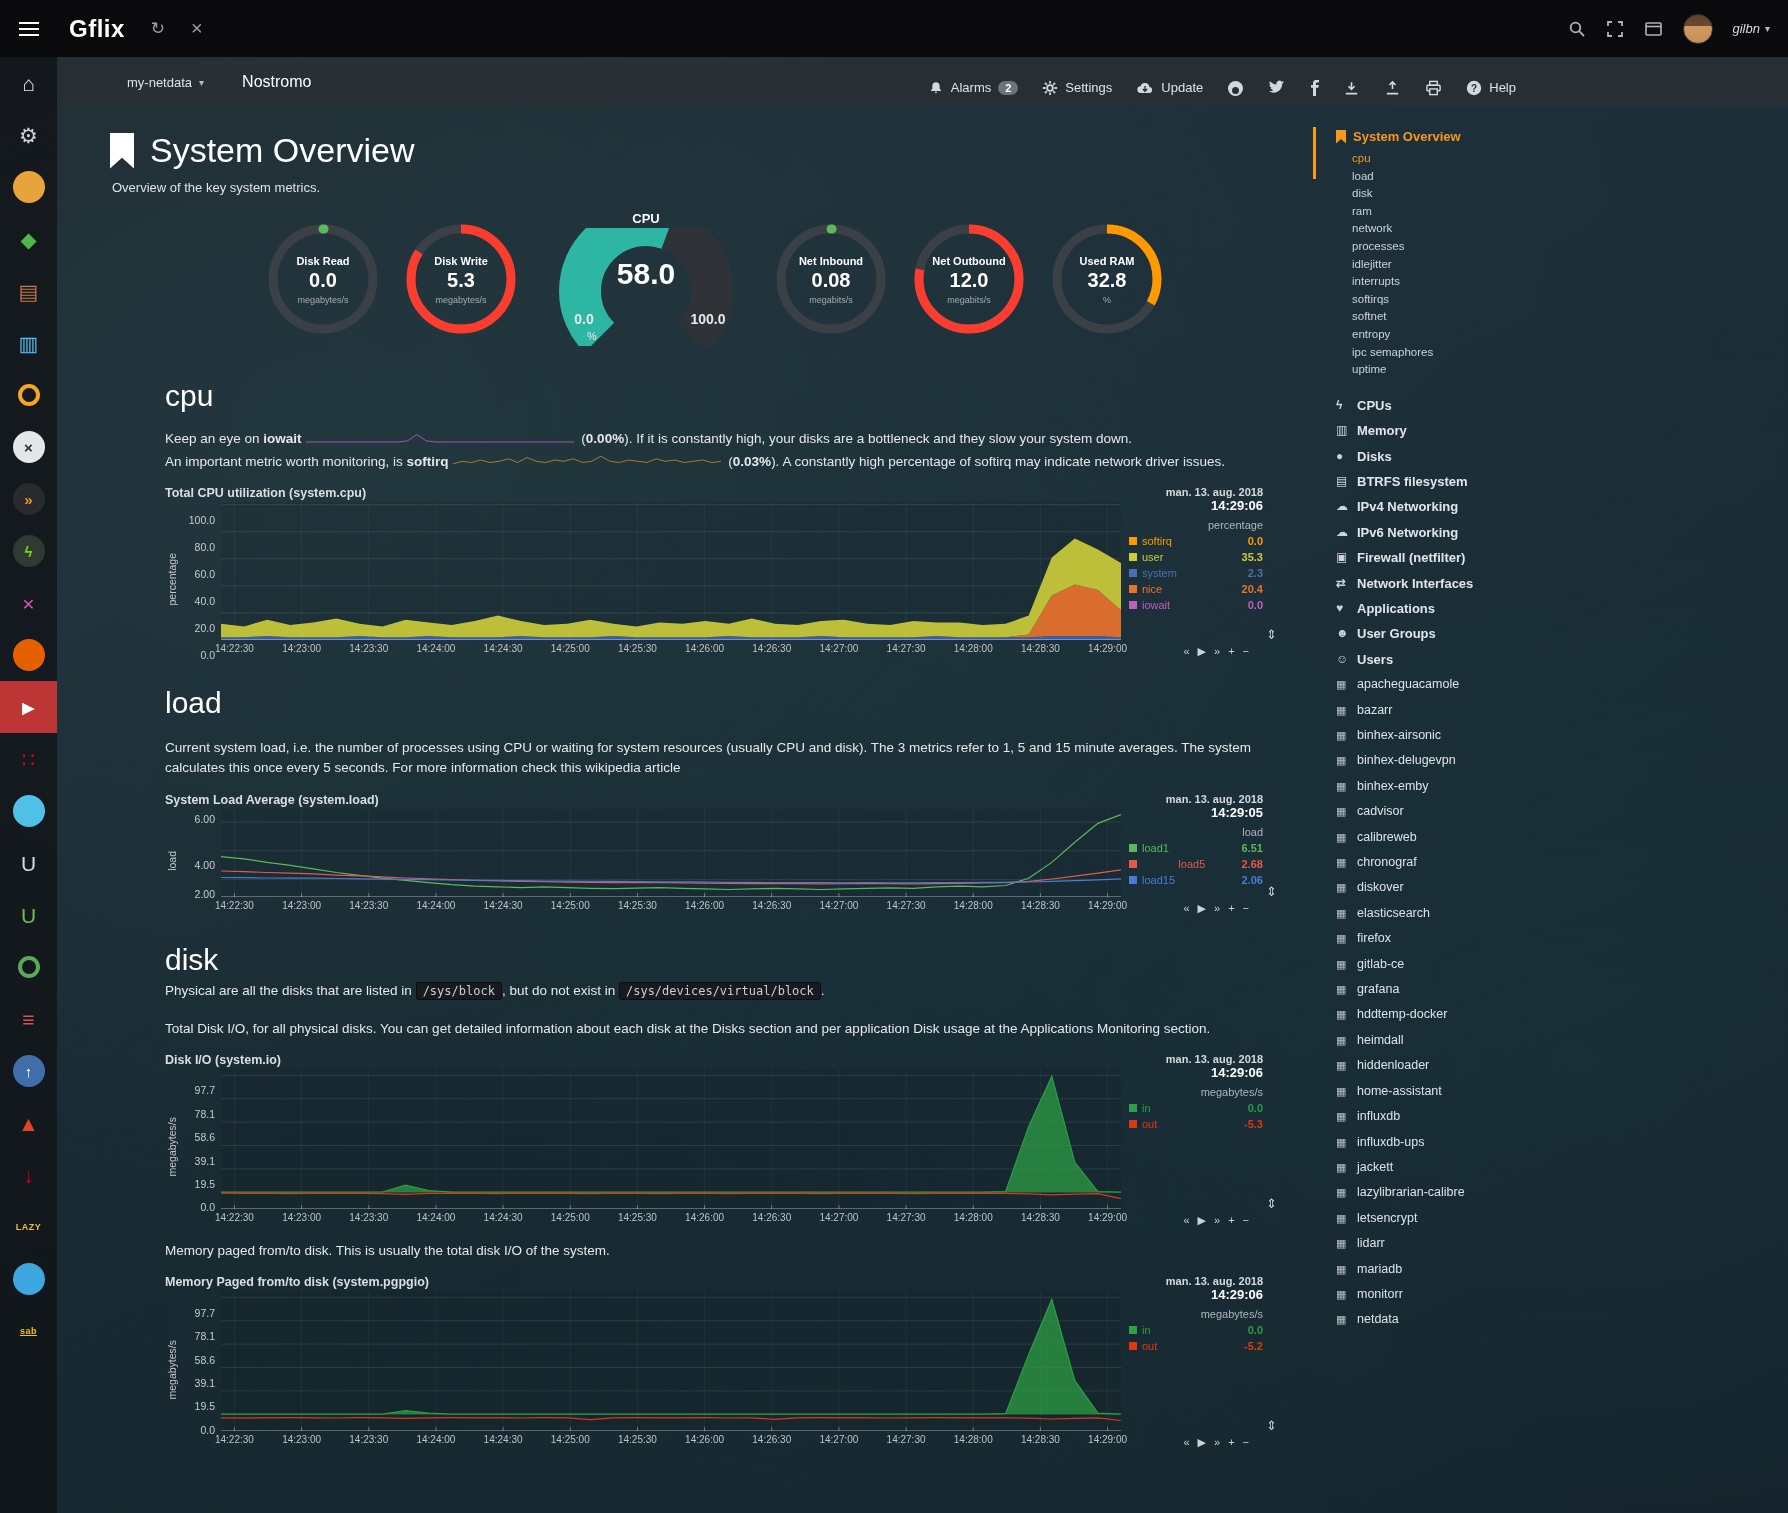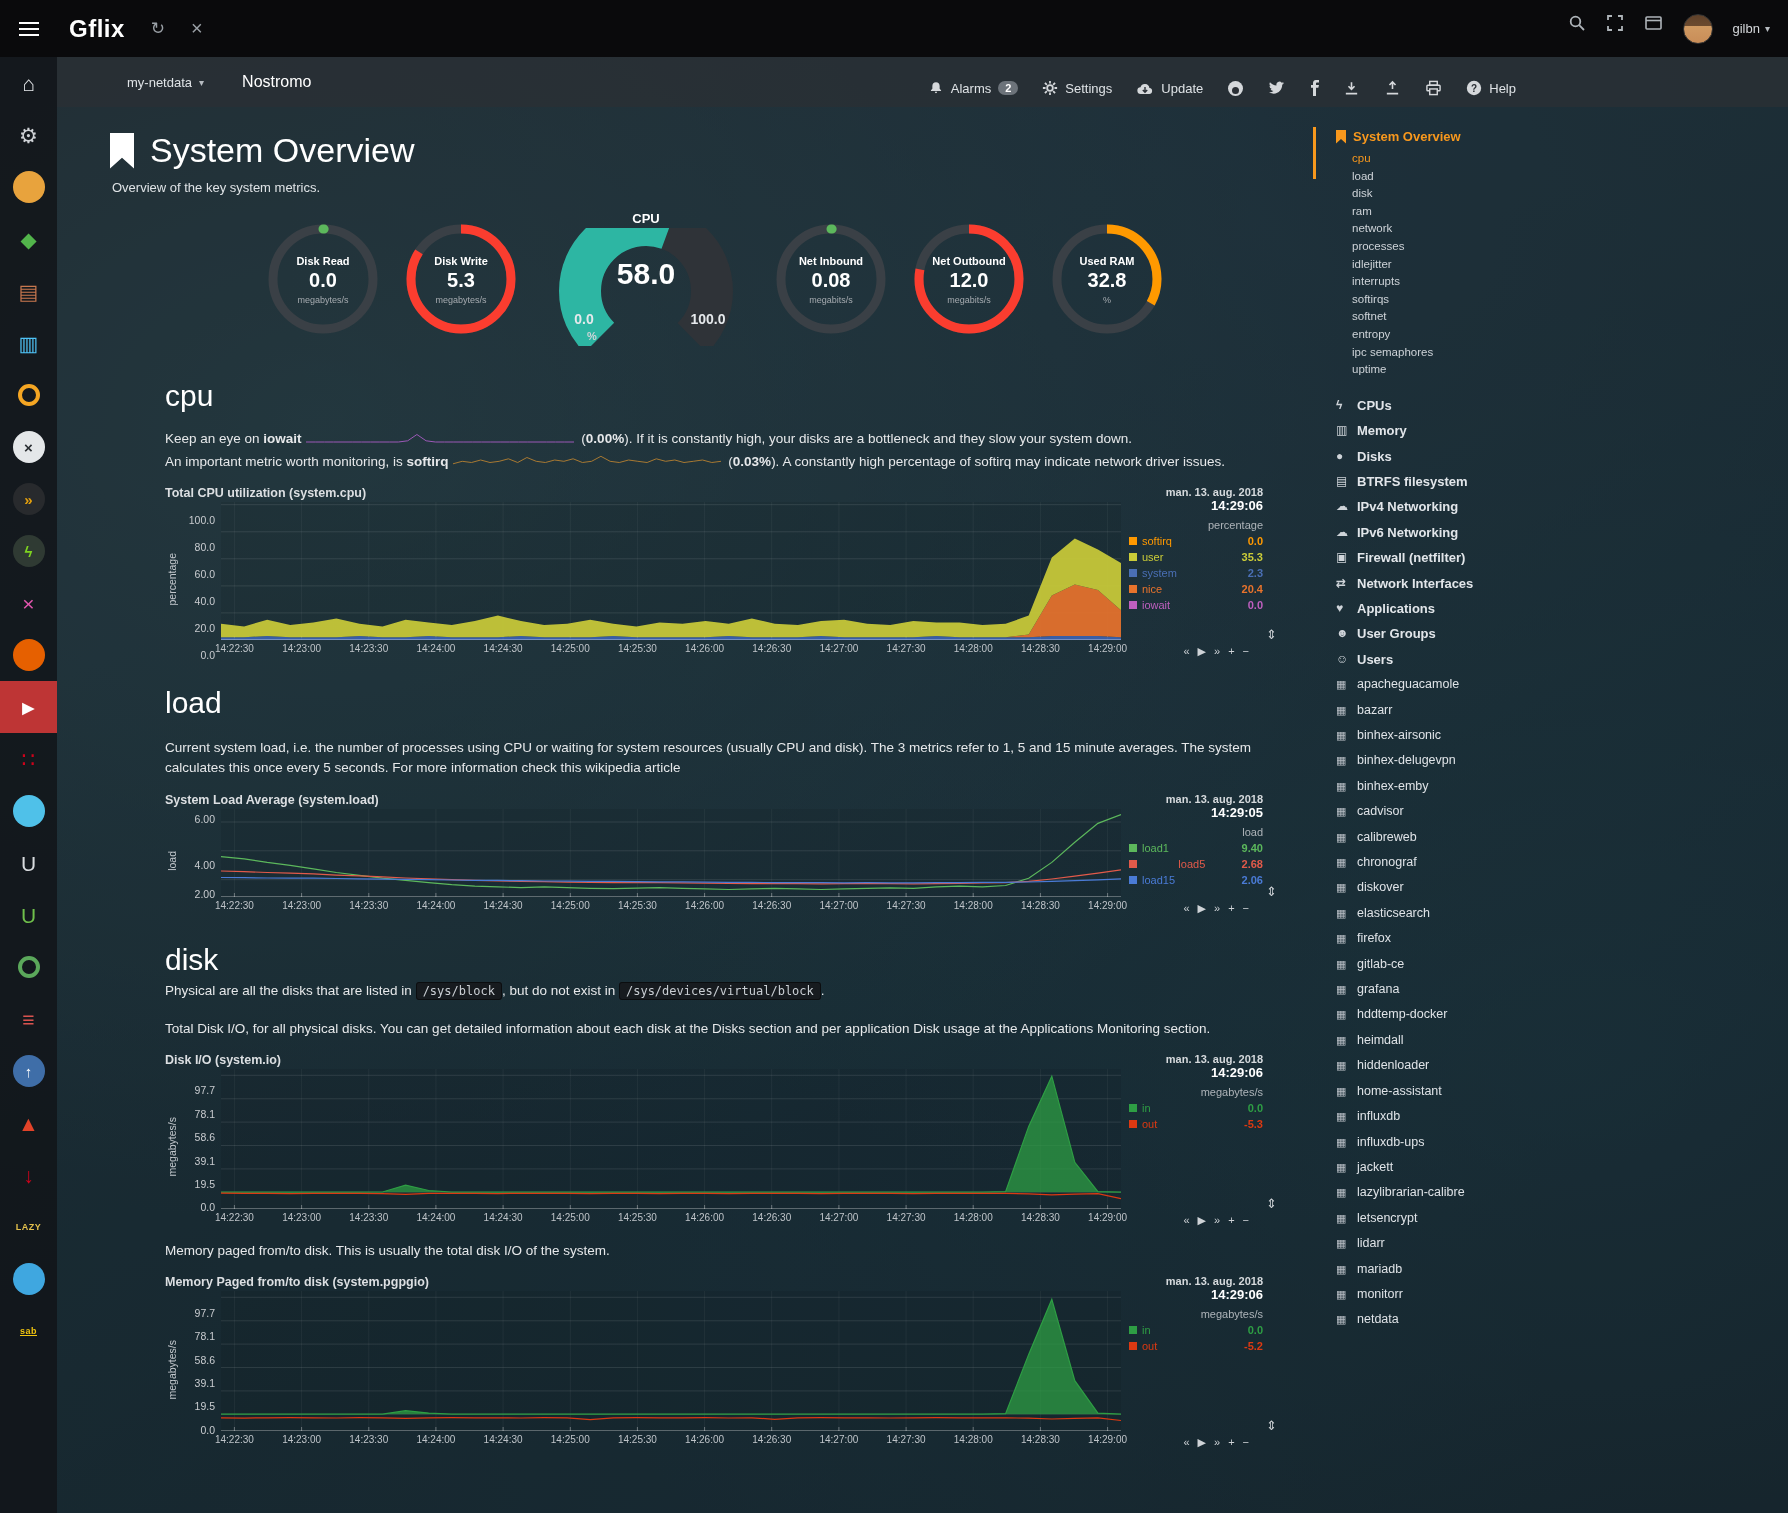--- a/index.html
+++ b/index.html
@@ -13,40 +13,40 @@
       radial-gradient(ellipse at 88% 70%, rgba(30,90,110,.35), transparent 50%),
       radial-gradient(ellipse at 40% 85%, rgba(20,60,75,.5), transparent 55%),
       linear-gradient(155deg,#27333b 0%,#1e3a45 30%,#14333d 60%,#0e242d 100%);
   }
   
   .topbar { position:absolute; left:0; top:0; width:100%; height:57px; background:#0a0a0c; display:flex; align-items:center; z-index:30; }
   .burger { width:57px; height:57px; display:flex; flex-direction:column; justify-content:center; align-items:center; gap:4px; cursor:pointer; }
   .burger i { display:block; width:20px; height:2px; background:#fff; }
   .apptitle { font-size:24px; font-weight:bold; color:#fff; letter-spacing:.5px; margin-left:12px; }
   .tb-ic { color:#9aa0a6; margin-left:26px; font-size:17px; cursor:pointer; display:flex; align-items:center; }
-  .tb-right { margin-left:auto; display:flex; gap:20px; margin-right:18px; }
+  .tb-right { margin-left:auto; display:flex; align-items:center; gap:20px; margin-right:18px;font-style:italic; }
   .tb-right svg { display:block; }
   .avatar { width:30px; height:30px; border-radius:50%; background:linear-gradient(180deg,#5f412a 0%,#6b4a2f 38%,#d09a62 39%,#c98d58 100%); border:1px solid #333; }
   .username { color:#d5d8db; font-size:13px; display:flex; align-items:center; gap:5px; }
   .caret { font-size:10px; color:#b7bcc1; }
   
   .leftbar { position:absolute; left:0; top:57px; width:57px; bottom:0; background:rgba(18,22,26,.93); z-index:20; display:flex; flex-direction:column; align-items:center; }
   .lb-item { width:57px; height:52px; display:flex; align-items:center; justify-content:center; cursor:pointer; flex:0 0 auto; }
   .lb-item.tile { background-clip:padding-box; }
   .sh-glyph { font-size:21px; line-height:1; }
   .sh-circle { width:32px; height:32px; border-radius:50%; display:flex; align-items:center; justify-content:center; font-size:15px; font-weight:bold; }
   .sh-ring { width:22px; height:22px; border-radius:50%; border:4px solid; }
   .sh-text { font-size:9px; font-weight:bold; letter-spacing:.5px; }
   
   .main { position:absolute; left:57px; top:57px; right:0; bottom:0; background:rgba(28,32,38,.55); }
   .nd-navbar { height:50px; background:rgba(42,47,53,.82); display:flex; align-items:center; font-size:13px; color:#e4e7ea; }
   .nav-left { display:flex; align-items:center; gap:38px; margin-left:70px; }
   .nav-brand { font-size:16px; color:#fff; cursor:pointer; }
   .nav-item { display:flex; align-items:center; gap:7px; cursor:pointer; color:#dfe3e6; }
-  .nav-right { margin-left:auto; margin-right:272px; display:flex; align-items:center; gap:24px;margin-top:12px; }
+  .nav-right { margin-left:auto; margin-right:272px; display:flex; align-items:flex-start; gap:24px;margin-top:12px; }
   .badge { background:#6c737a; color:#fff; border-radius:9px; padding:1px 7px; font-size:11px; font-weight:bold; }
   .nav-right svg, .nav-left svg { display:block; }
   
   .content-row { position:absolute; top:50px; left:0; right:0; bottom:0; display:flex; }
   .content { width:1243px; padding:24px 0 0 53px; }
   .h1row { display:flex; align-items:center; gap:16px; }
   .bookmark { width:24px; height:36px; background:#fff; clip-path:polygon(0 0,100% 0,100% 100%,50% 70%,0 100%); }
   .pagetitle { font-size:34px; font-weight:400; color:#fff; }
   .subtitle { margin:10px 0 0 2px; font-size:13px; color:#dfe3e6; }
   
@@ -563,21 +563,21 @@
                     </div>
                   </div>
                 </div>
                 <div class="legend">
                   <div class="ldate">man. 13. aug. 2018</div>
                   <div class="ltime">14:29:05</div>
                   <div class="lunit">load</div>
                   <div class="lrow">
                     <span class="lbox" style="background: rgb(92, 184, 92);"></span>
                     <span class="lname" style="color: rgb(92, 184, 92);">load1</span>
-                    <span class="lval" style="color: rgb(92, 184, 92);">9.40</span>
+                    <span class="lval" style="color: rgb(92, 184, 92);">6.51</span>
                   </div>
                   <div class="lrow">
                     <span class="lbox" style="background: rgb(226, 90, 74);"></span>
                     <span class="lname" style="color: rgb(226, 90, 74); text-align: center;">load5</span>
                     <span class="lval" style="color: rgb(226, 90, 74);">2.68</span>
                   </div>
                   <div class="lrow">
                     <span class="lbox" style="background: rgb(74, 123, 214);"></span>
                     <span class="lname" style="color: rgb(74, 123, 214);">load15</span>
                     <span class="lval" style="color: rgb(74, 123, 214);">2.06</span>

